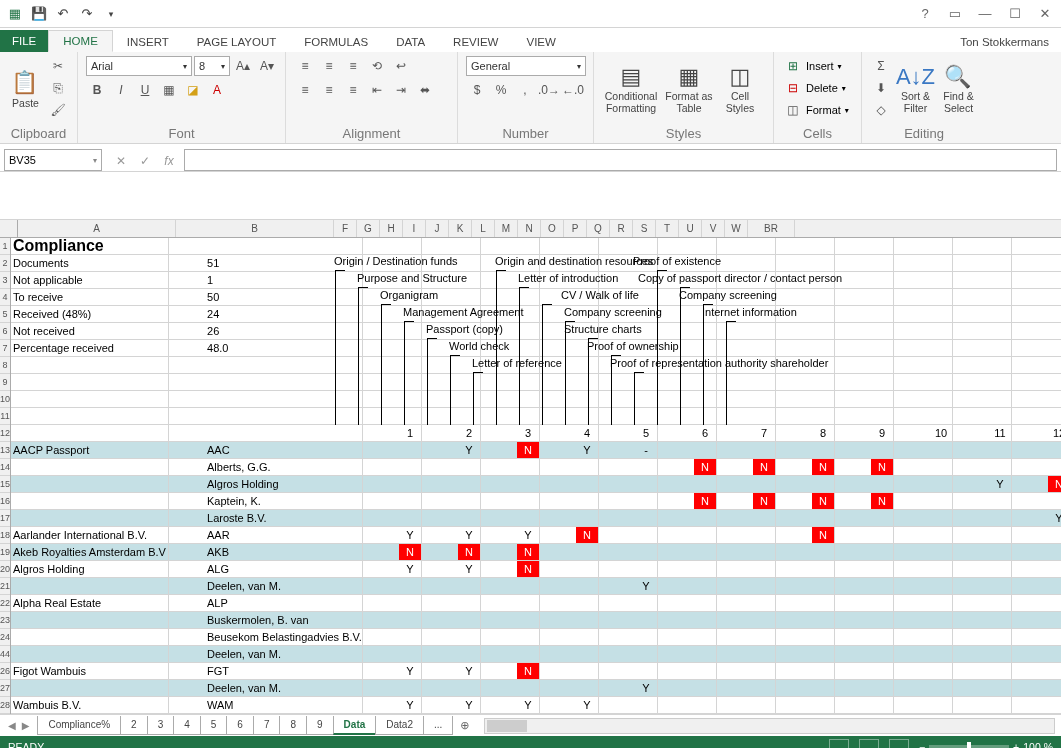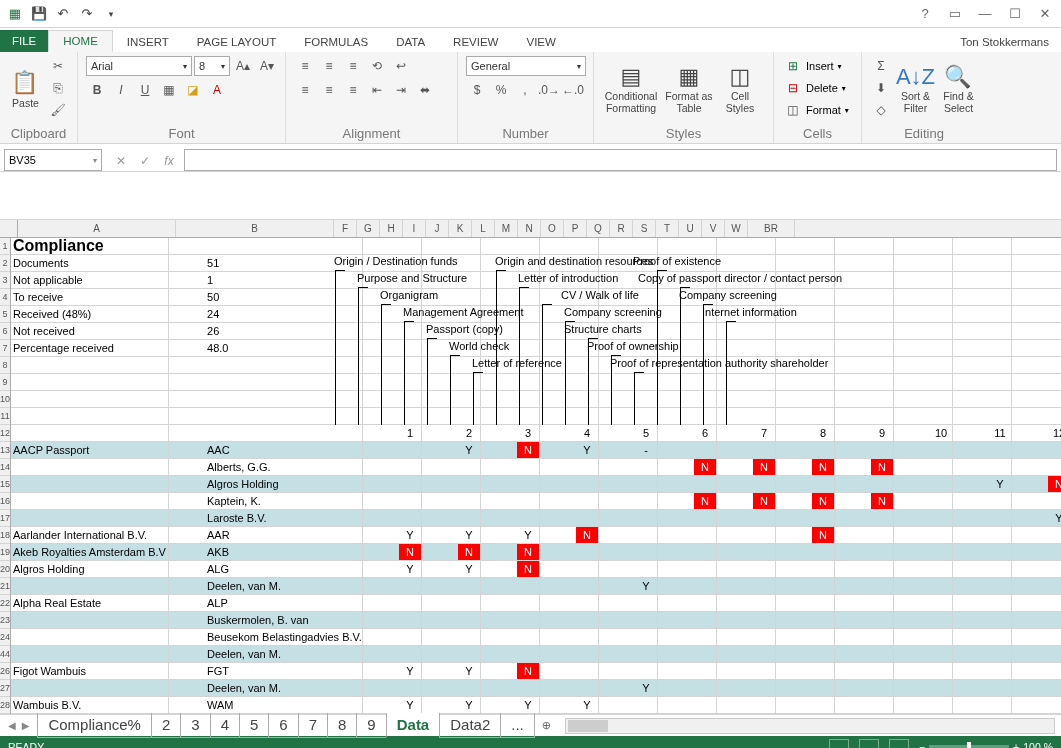--- a/index.html
+++ b/index.html
@@ -55,21 +55,21 @@
 .gridrow.band { background:#c5e0e5; }
 .cell { border-right:1px solid #d4d4d4; padding:0 2px; display:flex; align-items:center; overflow:hidden; white-space:nowrap; }
 .cell.center { justify-content:center; }
 .cell.red { background:#ff0000; color:#fff; justify-content:center; }
 
 
 .sheetbar { height:22px; background:#fff; border-top:1px solid #d4d4d4; display:flex; align-items:center; }
 .sheet-nav { display:flex; gap:6px; padding:0 8px; }
 .sheet-nav .arr { font-size:10px; color:#888; }
 .sheets { display:flex; }
-.sheet { padding:3px 10px; border:1px solid #ababab; border-top:none; font-size:15px; color:#444; cursor:pointer; margin-right:-1px; }
+.sheet { padding:3px 10px; border:1px solid #ababab; border-top:none; font-size:10px; color:#444; cursor:pointer; margin-right:-1px; }
 .sheet.active { background:#fff; border-bottom:2px solid #217346; color:#217346; font-weight:bold; }
 .sheet-add { padding:3px 8px; color:#666; }
 .hscroll { flex:1; height:16px; margin:0 6px; background:#f0f0f0; border:1px solid #ccc; position:relative; }
 .hscroll .thumb { position:absolute; left:2px; top:1px; width:40px; height:12px; background:#cdcdcd; }
 
 
 .statusbar { height:22px; background:#217346; color:#fff; display:flex; align-items:center; padding:0 8px; font-size:10.5px; }
 .statusbar .right { margin-left:auto; display:flex; align-items:center; gap:10px; }
 .viewbtn { width:20px; height:16px; border:1px solid rgba(255,255,255,.4); }
 .zoom { display:flex; align-items:center; gap:4px; }

